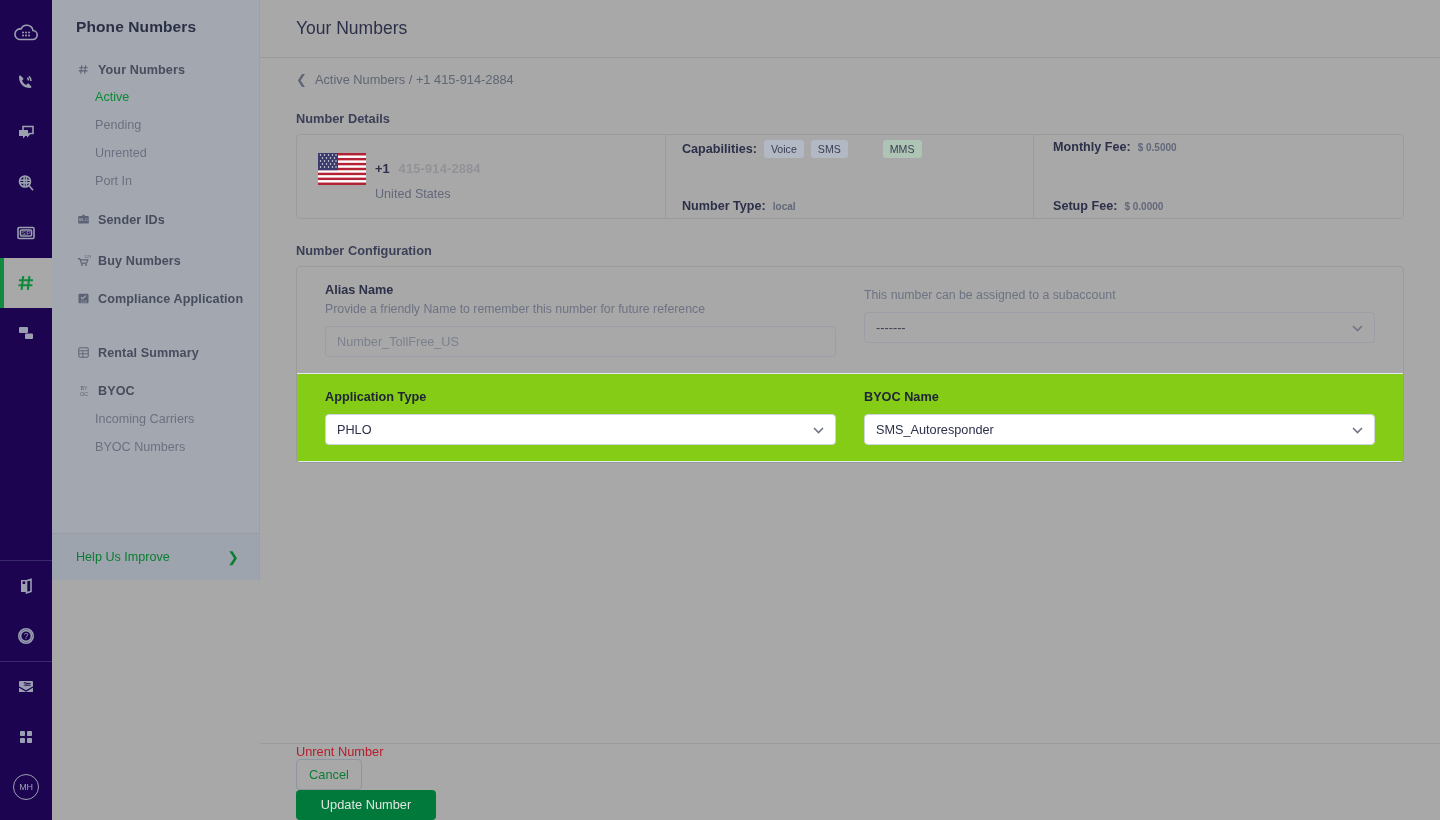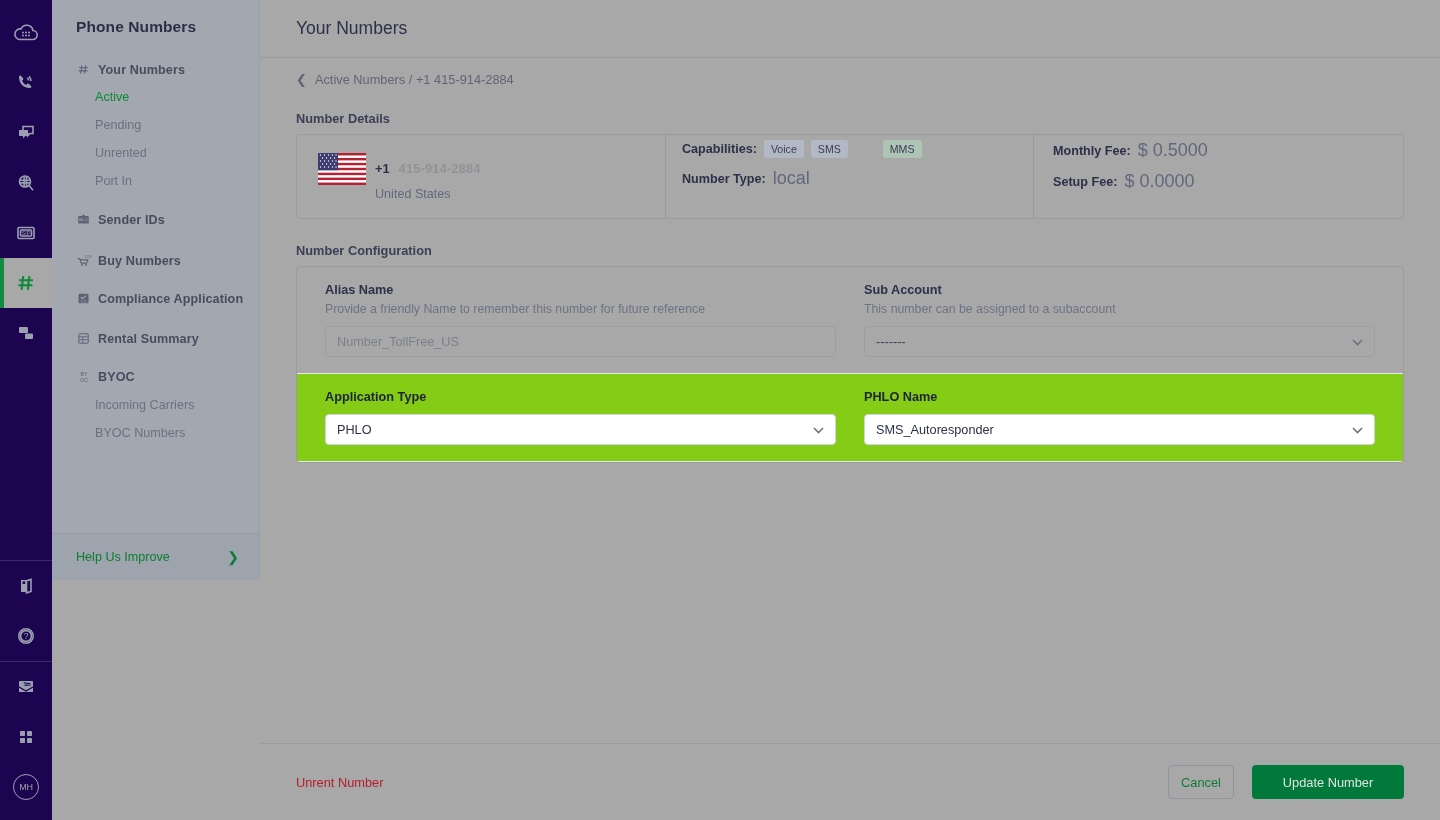--- a/index.html
+++ b/index.html
@@ -89,34 +89,34 @@
   .sec-title {
     font-size: 12.8px; font-weight: bold; color: #3b4057;
     padding: 24px 0 8px 36px;
   }
 
   .card {
     margin: 0 36px; background: transparent;
     border: 1px solid #9b9b9b; border-radius: 4px;
     display: flex; height: 85px; align-items: stretch;
   }
-  .card-col { display: flex; flex-direction: column; justify-content: flex-start; }
+  .card-col { display: flex; flex-direction: column; justify-content: space-between; }
   .col-num { flex: 0 0 368px; padding-left: 21px; justify-content: center; }
   .col-cap { flex: 0 0 368px; padding-left: 16px; border-left: 1px solid #9b9b9b; }
   .col-fee { flex: 1 1 auto; padding-left: 19px; border-left: 1px solid #9b9b9b; }
 
   .numline { display: flex; align-items: center; gap: 9px; }
   .flag { width: 48px; height: 32px; position: relative; overflow: hidden; }
   .num-txt { font-size: 12.8px; font-weight: bold; color: #2c3049; opacity: .18; letter-spacing: .2px;}
   .num-pfx { font-size: 12.8px; font-weight: bold; color: #2c3049; }
   .country { font-size: 12.6px; color: #62687a; margin-left: 57px; margin-top: 2px; }
 
   .kv { display: flex; align-items: center; gap: 7px; margin: 5px 0; }
   .kv .k { font-size: 12.6px; font-weight: bold; color: #2c3049; }
-  .kv .v { font-size: 18px; color: #62687a; }
+  .kv .v { font-size: 10px; color: #62687a; font-weight: bold; }
   .badge {
     font-size: 10.6px; color: #3a4055; padding: 3px 7px; border-radius: 3px;
     background: #b2b8c4;
   }
   .badge.mms { background: #aec4b4; margin-left: 28px; }
 
   .cfg {
     margin: 0 36px; border: 1px solid #9b9b9b; border-radius: 4px;
     overflow: hidden;
   }
@@ -137,32 +137,32 @@
   }
   .cfg-row.hl .f-select { background: #ffffff; border-color: #cdd4e0; color: #2c3049; }
   .cfg-row.hl .f-label { color: #1f2335; }
   .chev-d { width: 11px; height: 7px; }
   .chev-d path { stroke: #6e7484; stroke-width: 1.6; fill: none; }
 
   
   .footer {
     position: absolute; left: 0; right: 0; bottom: 0; height: 77px;
     border-top: 1px solid #9b9b9b;
-    display: flex; align-items: center; padding: 0 36px;
+    display: flex; padding: 0 36px; flex-direction: column;
   }
   .unrent { font-size: 12.8px; color: #b81c2b; }
   .f-spacer { flex: 1 1 auto; }
   .btn-cancel {
     width: 66px; height: 34px; border: 1px solid #8f949e; border-radius: 4px;
     background: transparent; color: #0a7d33; font-size: 12.8px;
     display: flex; align-items: center; justify-content: center;
     margin-right: 18px;
   }
   .btn-update {
-    width: 152px; height: 34px; border-radius: 4px;
+    width: 140px; height: 34px; border-radius: 4px;
     background: #00793a; color: #dfe5e0; font-size: 12.8px;
     display: flex; align-items: center; justify-content: center;
   }
 </style>
 </head>
 <body>
 
 <div class="app">
 
   <div class="rail">
@@ -343,21 +343,21 @@
         <span class="ico">
           <svg width="15" height="15" viewBox="0 0 24 24">
             <rect x="4" y="4.5" width="16" height="15" rx="1.5" fill="#5c6274"></rect>
             <path d="M8 10l2.4 2.4L16 7.4" stroke="#a3a8b0" stroke-width="1.9" fill="none"></path>
             <text x="12" y="18.4" font-size="6" fill="#a3a8b0" text-anchor="middle" font-family="Liberation Sans, sans-serif">123</text>
           </svg>
         </span>
         <span class="lbl">Compliance Application</span>
       </div>
 
-      <div class="nav-group" style="margin-top:13px">
+      <div class="nav-group" style="margin-top:27px">
         <span class="ico">
           <svg width="15" height="15" viewBox="0 0 24 24">
             <rect x="4.5" y="4.5" width="15" height="15" rx="1" stroke="#5c6274" stroke-width="1.6" fill="none"></rect>
             <path d="M4.5 9.2h15M4.5 14h15M11 9.2v10.3" stroke="#5c6274" stroke-width="1.4"></path>
           </svg>
         </span>
         <span class="lbl">Rental Summary</span>
       </div>
 
       <div class="nav-group" style="margin-top:11px">
@@ -471,21 +471,20 @@
 
       <div class="cfg-row">
         <div class="cfg-cell">
           <div class="f-label">Alias Name</div>
           <div class="f-hint">Provide a friendly Name to remember this number for future reference</div>
           <div class="f-input">
             <span>Number_TollFree_US</span>
           </div>
         </div>
         <div class="cfg-cell">
-          <div class="f-label">Sub Account</div>
           <div class="f-hint">This number can be assigned to a subaccount</div>
           <div class="f-select">
             <span>-------</span>
             <span>
               <svg class="chev-d" viewBox="0 0 11 7">
                   <path d="M1 1l4.5 4.6L10 1"></path>
                 </svg>
             </span>
           </div>
         </div>
@@ -497,21 +496,21 @@
           <div class="f-select">
             <span>PHLO</span>
             <span>
               <svg class="chev-d" viewBox="0 0 11 7">
                   <path d="M1 1l4.5 4.6L10 1"></path>
                 </svg>
             </span>
           </div>
         </div>
         <div class="cfg-cell">
-          <div class="f-label">PHLO Name</div>
+          <div class="f-label">BYOC Name</div>
           <div class="f-select">
             <span>SMS_Autoresponder</span>
             <span>
               <svg class="chev-d" viewBox="0 0 11 7">
                   <path d="M1 1l4.5 4.6L10 1"></path>
                 </svg>
             </span>
           </div>
         </div>
       </div>

